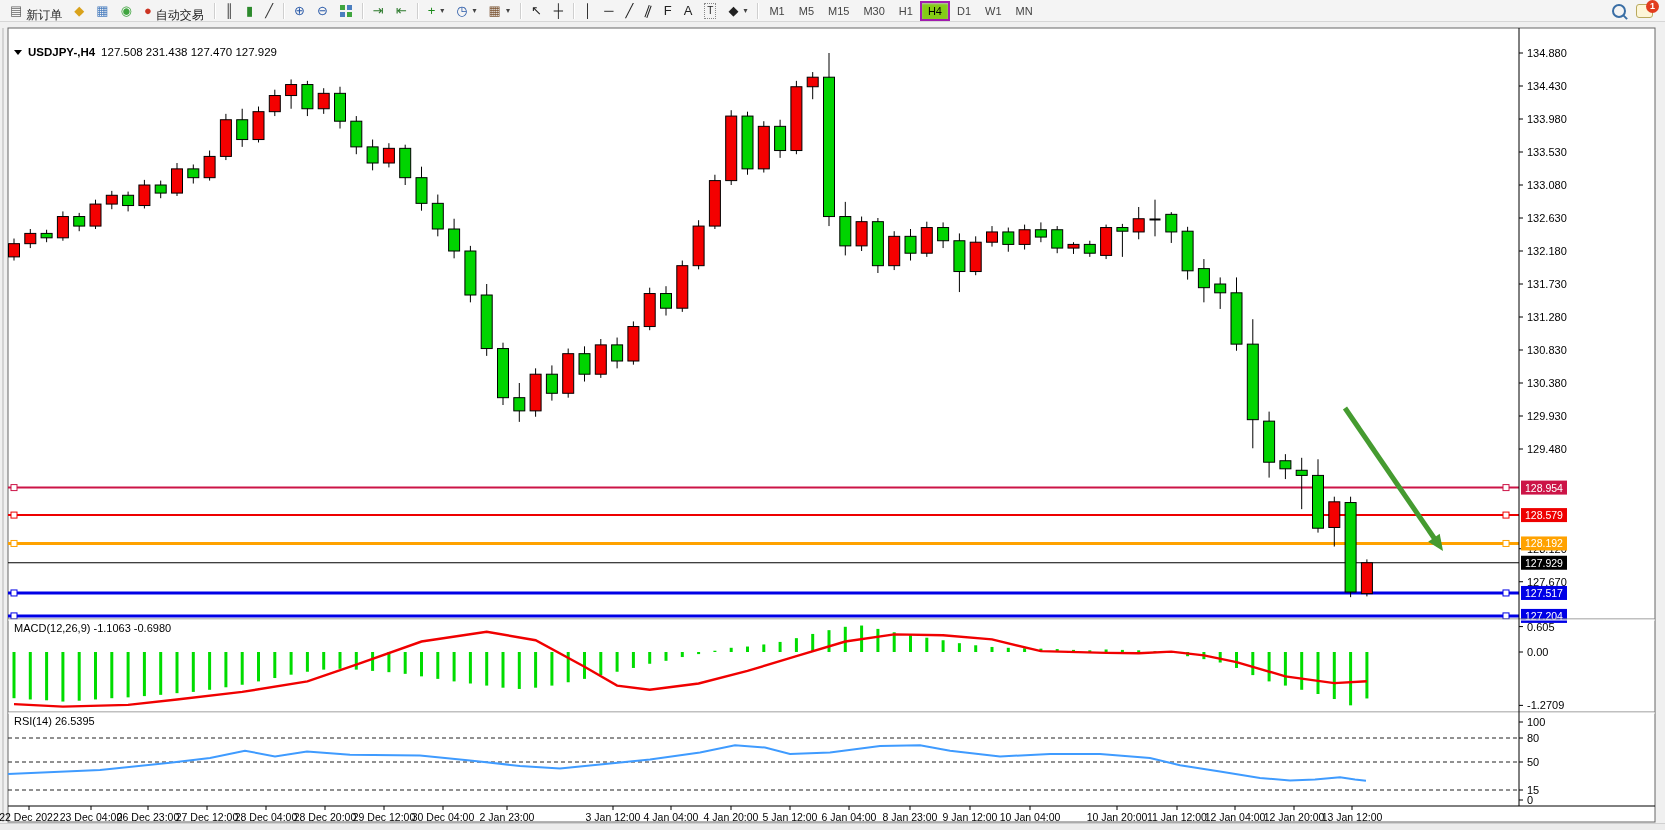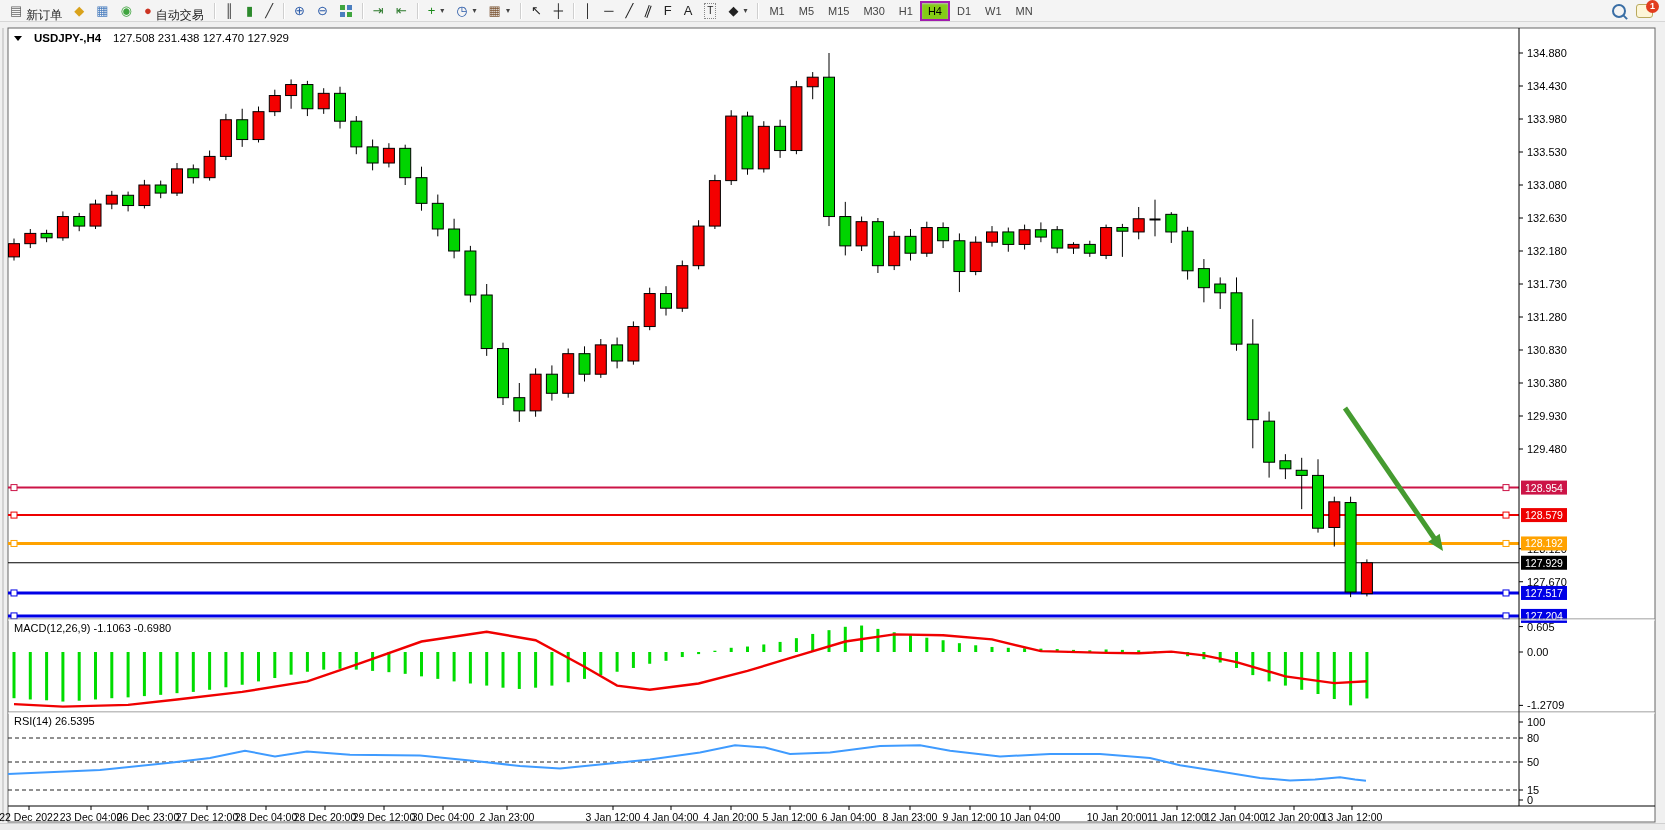--- a/index.html
+++ b/index.html
@@ -22,21 +22,21 @@
   .icon-magnifier{width:10px;height:10px;border:2px solid #3a6ea5;border-radius:50%;display:inline-block;position:relative;}
   .icon-magnifier::after{content:"";position:absolute;width:6px;height:2px;background:#3a6ea5;
     transform:rotate(45deg);left:8px;top:10px;}
   .icon-chat{width:15px;height:12px;background:#fdf6d8;border:1px solid #b9a95e;border-radius:3px;display:inline-block;position:relative;}
   .chat-badge{position:absolute;right:-7px;top:-5px;background:#e23c1e;color:#fff;border-radius:50%;
     width:13px;height:13px;font-size:9px;line-height:13px;text-align:center;font-weight:bold;}
   
   #chart-wrap{position:absolute;left:0;top:22px;width:1665px;height:808px;}
   #chart-svg{position:absolute;left:0;top:0;}
   #chart-svg text{font-family:"Liberation Sans","DejaVu Sans",sans-serif;}
-  .chart-title{position:absolute;left:14px;top:10px;font-size:11.5px;color:#000;display:flex;align-items:center;gap:12px;}
+  .chart-title{position:absolute;left:14px;top:24px;font-size:11.5px;color:#000;display:flex;align-items:center;gap:6px;}
   .tri{width:0;height:0;border-left:4px solid transparent;border-right:4px solid transparent;border-top:5px solid #000;display:inline-block;}
   #status-strip{position:absolute;left:0;top:823px;width:1665px;height:7px;background:#ececec;border-top:1px solid #d0d0d0;}
 </style>
 </head>
 <body>
 
 <div id="toolbar">
     <span class="tb-btn">
       <span class="tb-glyph" style="color: rgb(102, 102, 102);">▤</span>
       <span class="tb-label">新订单</span>

